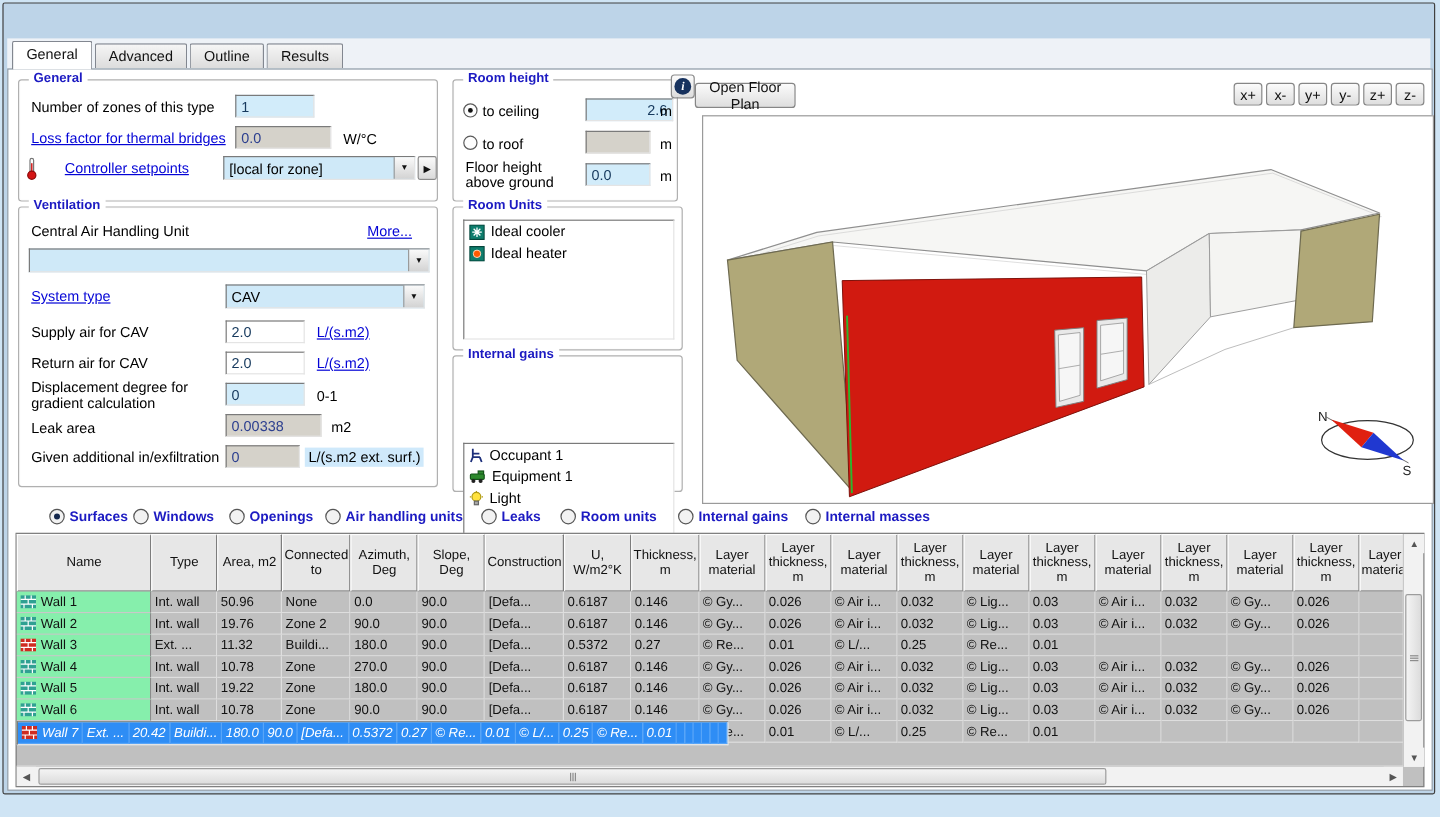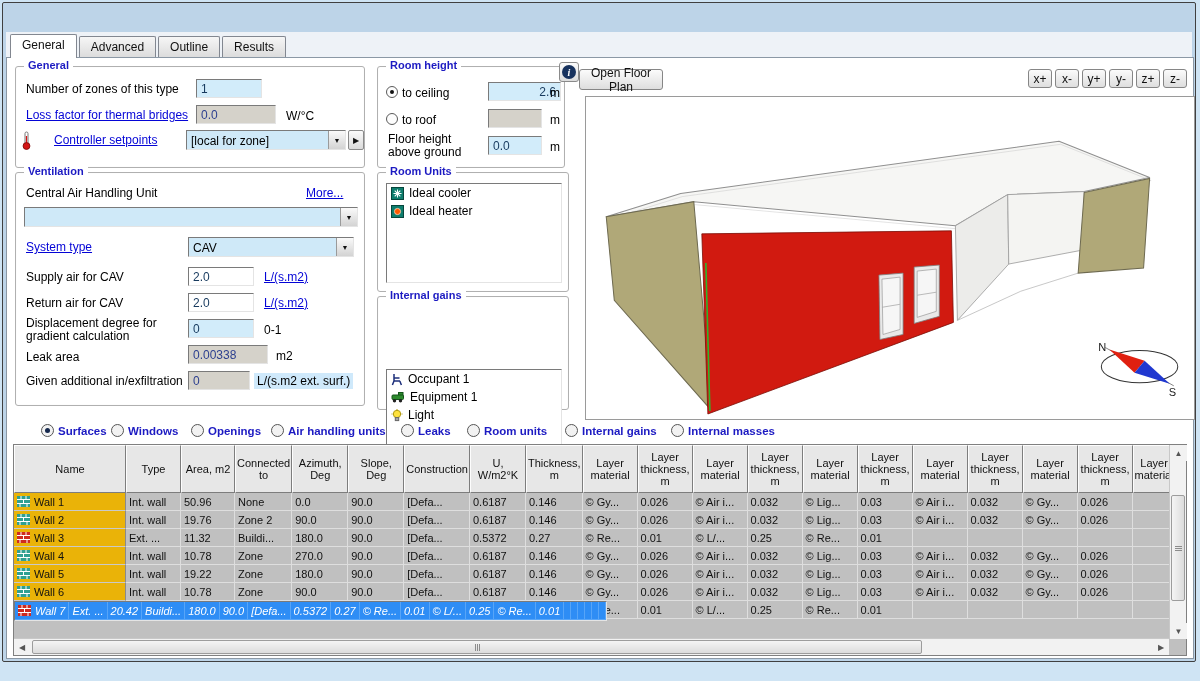--- a/index.html
+++ b/index.html
@@ -89,21 +89,21 @@
 
   
   .tablewrap { position:absolute; left:6px; top:386px; width:1174px; height:212px;
                border:1px solid #808080; background:#c0c0c0; }
   table.grid { border-collapse:separate; border-spacing:0; table-layout:fixed; position:absolute; left:0; top:0; }
   .grid th { height:48px; background:#e7e7e7; border:1px solid; border-color:#fdfdfd #7d7d7d #7d7d7d #fdfdfd;
              font-size:11px; font-weight:normal; color:#111; text-align:center; padding:0 1px;
              overflow:hidden; line-height:12px; }
   .grid td { height:18px; background:#c0c0c0; border-right:1px solid #dedede; border-bottom:1px solid #dedede;
              font-size:11px; color:#111; padding:0 3px; white-space:nowrap; overflow:hidden; }
-  .grid td.namec { background:#eab308; border-right:1px solid #8a8a8a; border-bottom:1px solid #c9c9c9; }
+  .grid td.namec { background:#86efac; border-right:1px solid #8a8a8a; border-bottom:1px solid #c9c9c9; }
   .grid tr.sel td { background:#2e8df5; color:#fff; border-right-color:#57a5f8; border-bottom-color:#57a5f8;font-style:italic; }
   .nwrap { display:flex; align-items:center; gap:4px; }
 
   
   .vsb { position:absolute; right:0; top:0; width:17px; height:194px; background:#f2f2f2; border-left:1px solid #c8c8c8; }
   .hsb { position:absolute; left:0; bottom:0; right:17px; height:17px; background:#f2f2f2; border-top:1px solid #c8c8c8; }
   .sb-arr { position:absolute; width:17px; height:16px; display:flex; align-items:center; justify-content:center;
             font-size:8px; color:#555; background:#f2f2f2; }
   .sb-thumb { position:absolute; background:linear-gradient(90deg,#f4f4f4,#dcdcdc); border:1px solid #9c9c9c;
               border-radius:2px; display:flex; align-items:center; justify-content:center; }

